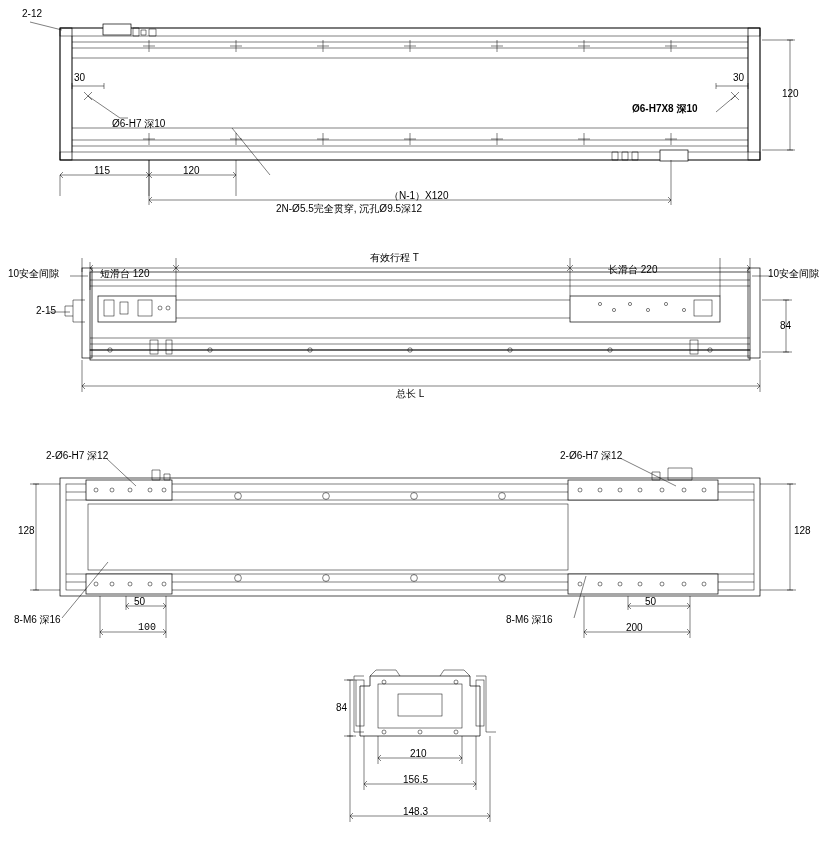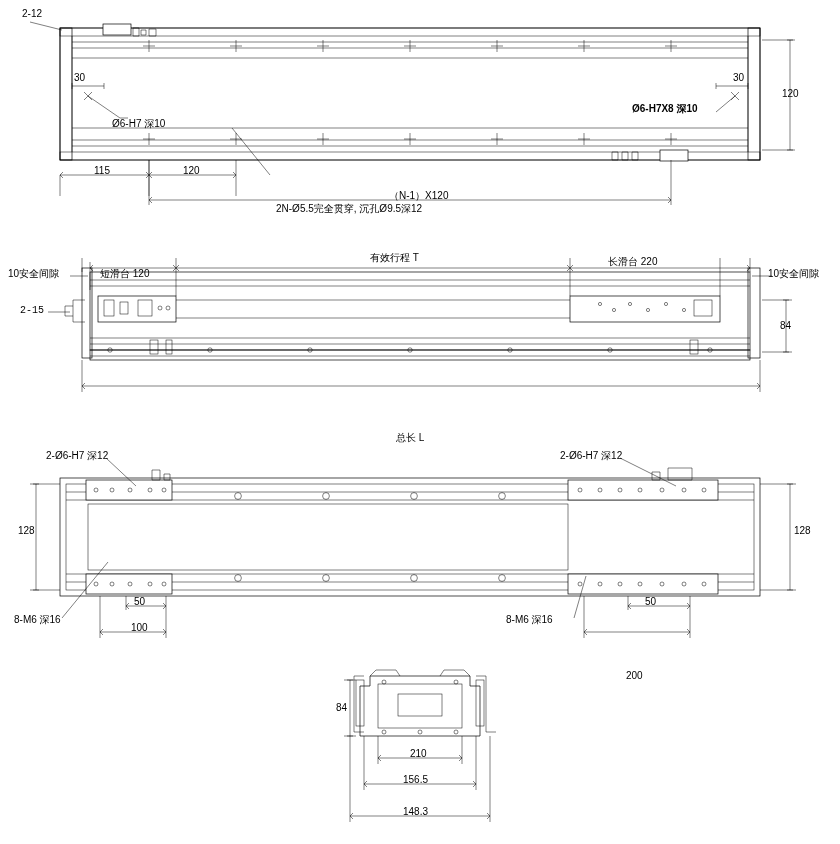--- a/index.html
+++ b/index.html
@@ -336,34 +336,34 @@
 <span class="lbl" style="left:782px;top:88px;">120</span>
 <span class="lbl" style="left:94px;top:165px;">115</span>
 <span class="lbl" style="left:183px;top:165px;">120</span>
 <span class="lbl" style="left:276px;top:164px;margin-top:39px;">2N-Ø5.5完全贯穿, 沉孔Ø9.5深12</span>
 <span class="lbl" style="left:389px;top:190px;">（N-1）X120</span>
 
 <span class="lbl" style="left:8px;top:268px;">10安全间隙</span>
 <span class="lbl" style="left:768px;top:268px;">10安全间隙</span>
 <span class="lbl" style="left:100px;top:268px;">短滑台 120</span>
 <span class="lbl" style="left:358px;top:252px;margin-left:12px;">有效行程 T</span>
-<span class="lbl" style="left:608px;top:256px;">长滑台 220</span>
-<span class="lbl" style="left:20px;top:305px;font-family:Liberation Mono, monospace;">2-15</span>
+<span class="lbl" style="left:608px;top:264px;">长滑台 220</span>
+<span class="lbl" style="left:36px;top:305px;">2-15</span>
 <span class="lbl" style="left:780px;top:320px;">84</span>
-<span class="lbl" style="left:396px;top:388px;margin-top:44px;">总长 L</span>
+<span class="lbl" style="left:396px;top:388px;">总长 L</span>
 
 <span class="lbl" style="left:46px;top:450px;">2-Ø6-H7 深12</span>
 <span class="lbl" style="left:560px;top:450px;">2-Ø6-H7 深12</span>
 <span class="lbl" style="left:18px;top:525px;">128</span>
 <span class="lbl" style="left:794px;top:525px;">128</span>
 <span class="lbl" style="left:14px;top:614px;">8-M6 深16</span>
 <span class="lbl" style="left:506px;top:614px;">8-M6 深16</span>
 <span class="lbl" style="left:134px;top:596px;">50</span>
-<span class="lbl" style="left:131px;top:622px;">100</span>
+<span class="lbl" style="left:138px;top:622px;font-family:Liberation Mono, monospace;">100</span>
 <span class="lbl" style="left:645px;top:596px;">50</span>
-<span class="lbl" style="left:626px;top:622px;margin-top:48px;">200</span>
+<span class="lbl" style="left:626px;top:622px;">200</span>
 
 <span class="lbl" style="left:336px;top:702px;">84</span>
 <span class="lbl" style="left:410px;top:748px;">210</span>
 <span class="lbl" style="left:403px;top:774px;">156.5</span>
 <span class="lbl" style="left:403px;top:806px;">148.3</span>
 
 </div>
 
 </body></html>

